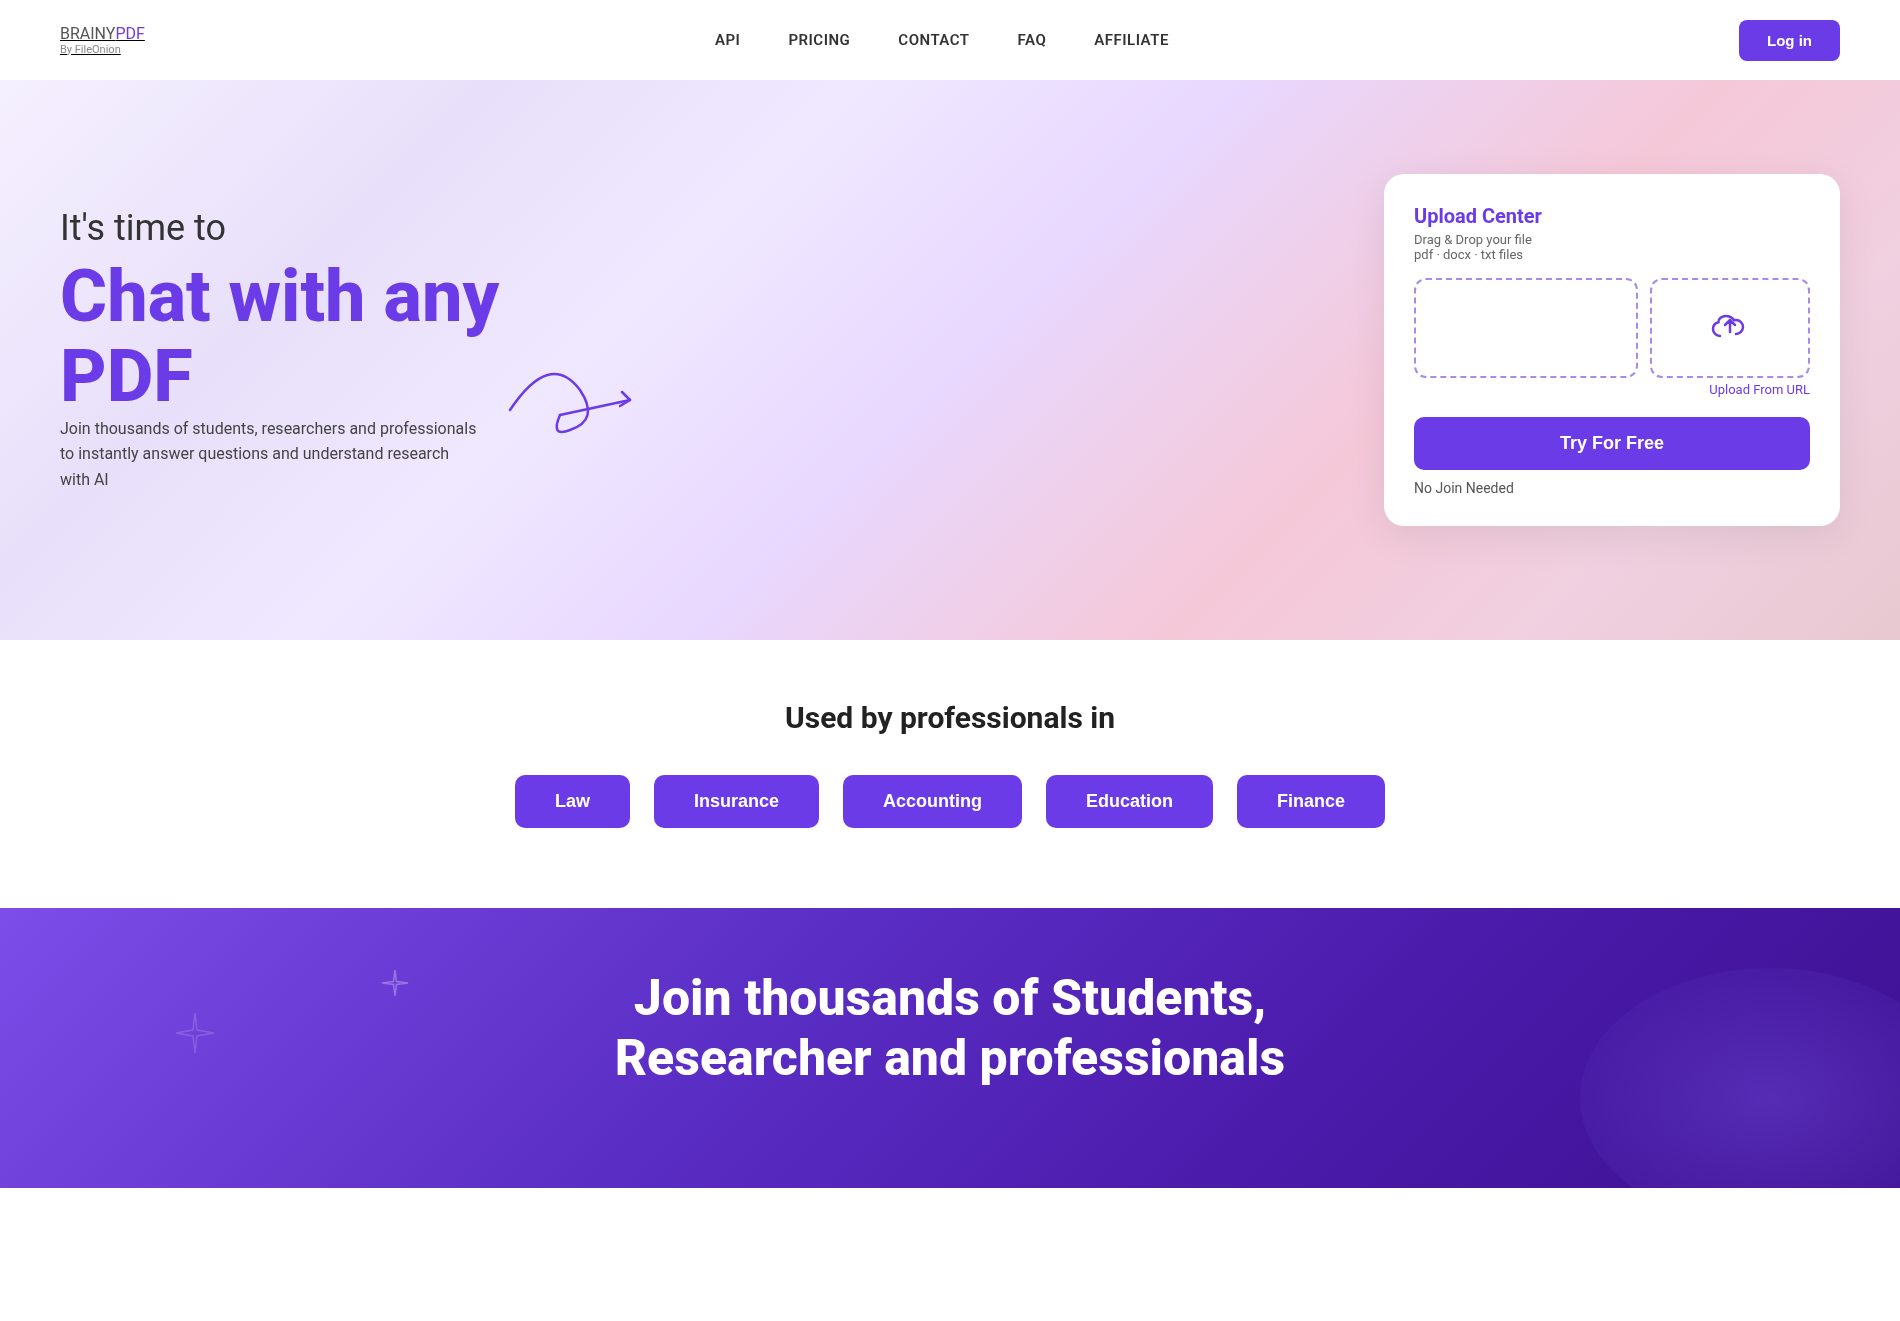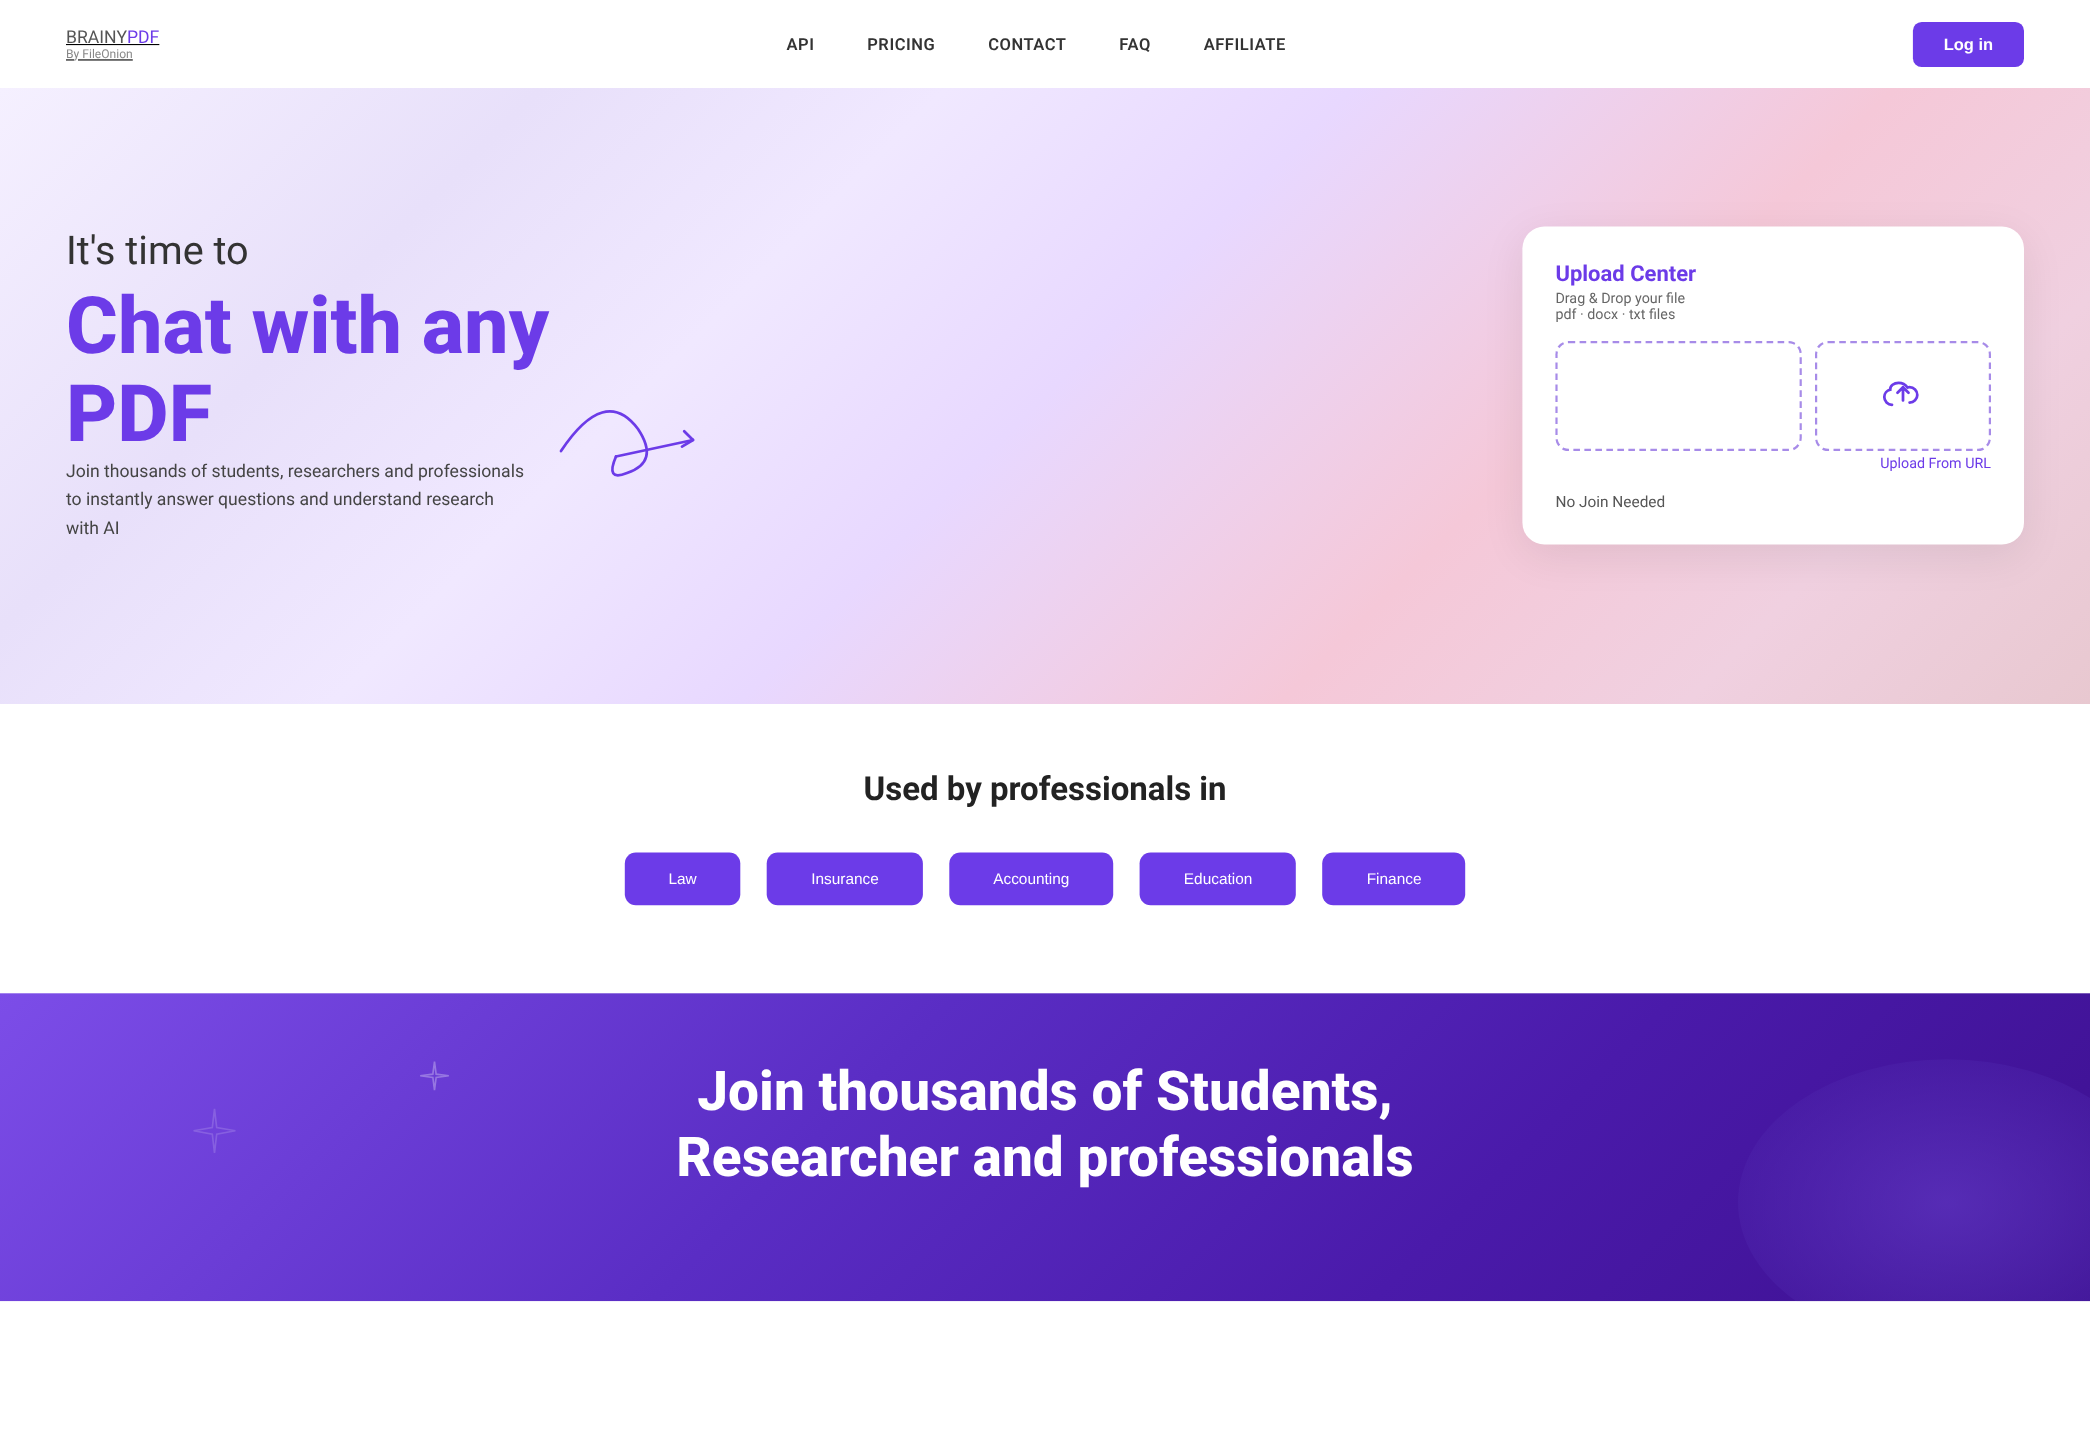--- a/index.html
+++ b/index.html
@@ -179,22 +179,22 @@
     }
     .prof-tags {
       display: flex;
       justify-content: center;
       gap: 24px;
       flex-wrap: wrap;
     }
     .prof-tag {
       background: #6c3be8;
       color: #fff;
-      font-size: 14px;
-      font-weight: 400;
+      font-size: 18px;
+      font-weight: 700;
       padding: 16px 40px;
       border-radius: 10px;
       cursor: pointer;
       border: none;
     }
 
     
     .bottom-purple {
       background: linear-gradient(135deg, #7c4de8 0%, #5a2dc4 40%, #4a1aaa 70%, #3d1090 100%);
       min-height: 280px;
@@ -290,20 +290,21 @@
         <div class="upload-icon-box">
           <div class="cloud-upload-icon">
             <svg viewBox="0 0 48 48" fill="none" xmlns="http://www.w3.org/2000/svg">
               <path d="M24 30V18M24 18L19 23M24 18L29 23" stroke="#6c3be8" stroke-width="2.5" stroke-linecap="round" stroke-linejoin="round"></path>
               <path d="M14 34C10.13 34 7 30.87 7 27c0-3.31 2.29-6.08 5.4-6.79C12.14 16.66 15.79 14 20 14c3.39 0 6.35 1.71 8.11 4.3C28.74 18.1 29.36 18 30 18c3.87 0 7 3.13 7 7s-3.13 7-7 7" stroke="#6c3be8" stroke-width="2.5" stroke-linecap="round"></path>
             </svg>
           </div>
         </div>
       </div>
       <div class="upload-from-url">Upload From URL</div>
+      <button class="try-free-btn">Try For Free</button>
       <div class="no-card">No Join Needed</div>
     </div>
   </div>
 </section>
 
 <section class="professionals">
   <div class="professionals-title">Used by professionals in</div>
   <div class="prof-tags">
     <button class="prof-tag">Law</button>
     <button class="prof-tag">Insurance</button>

